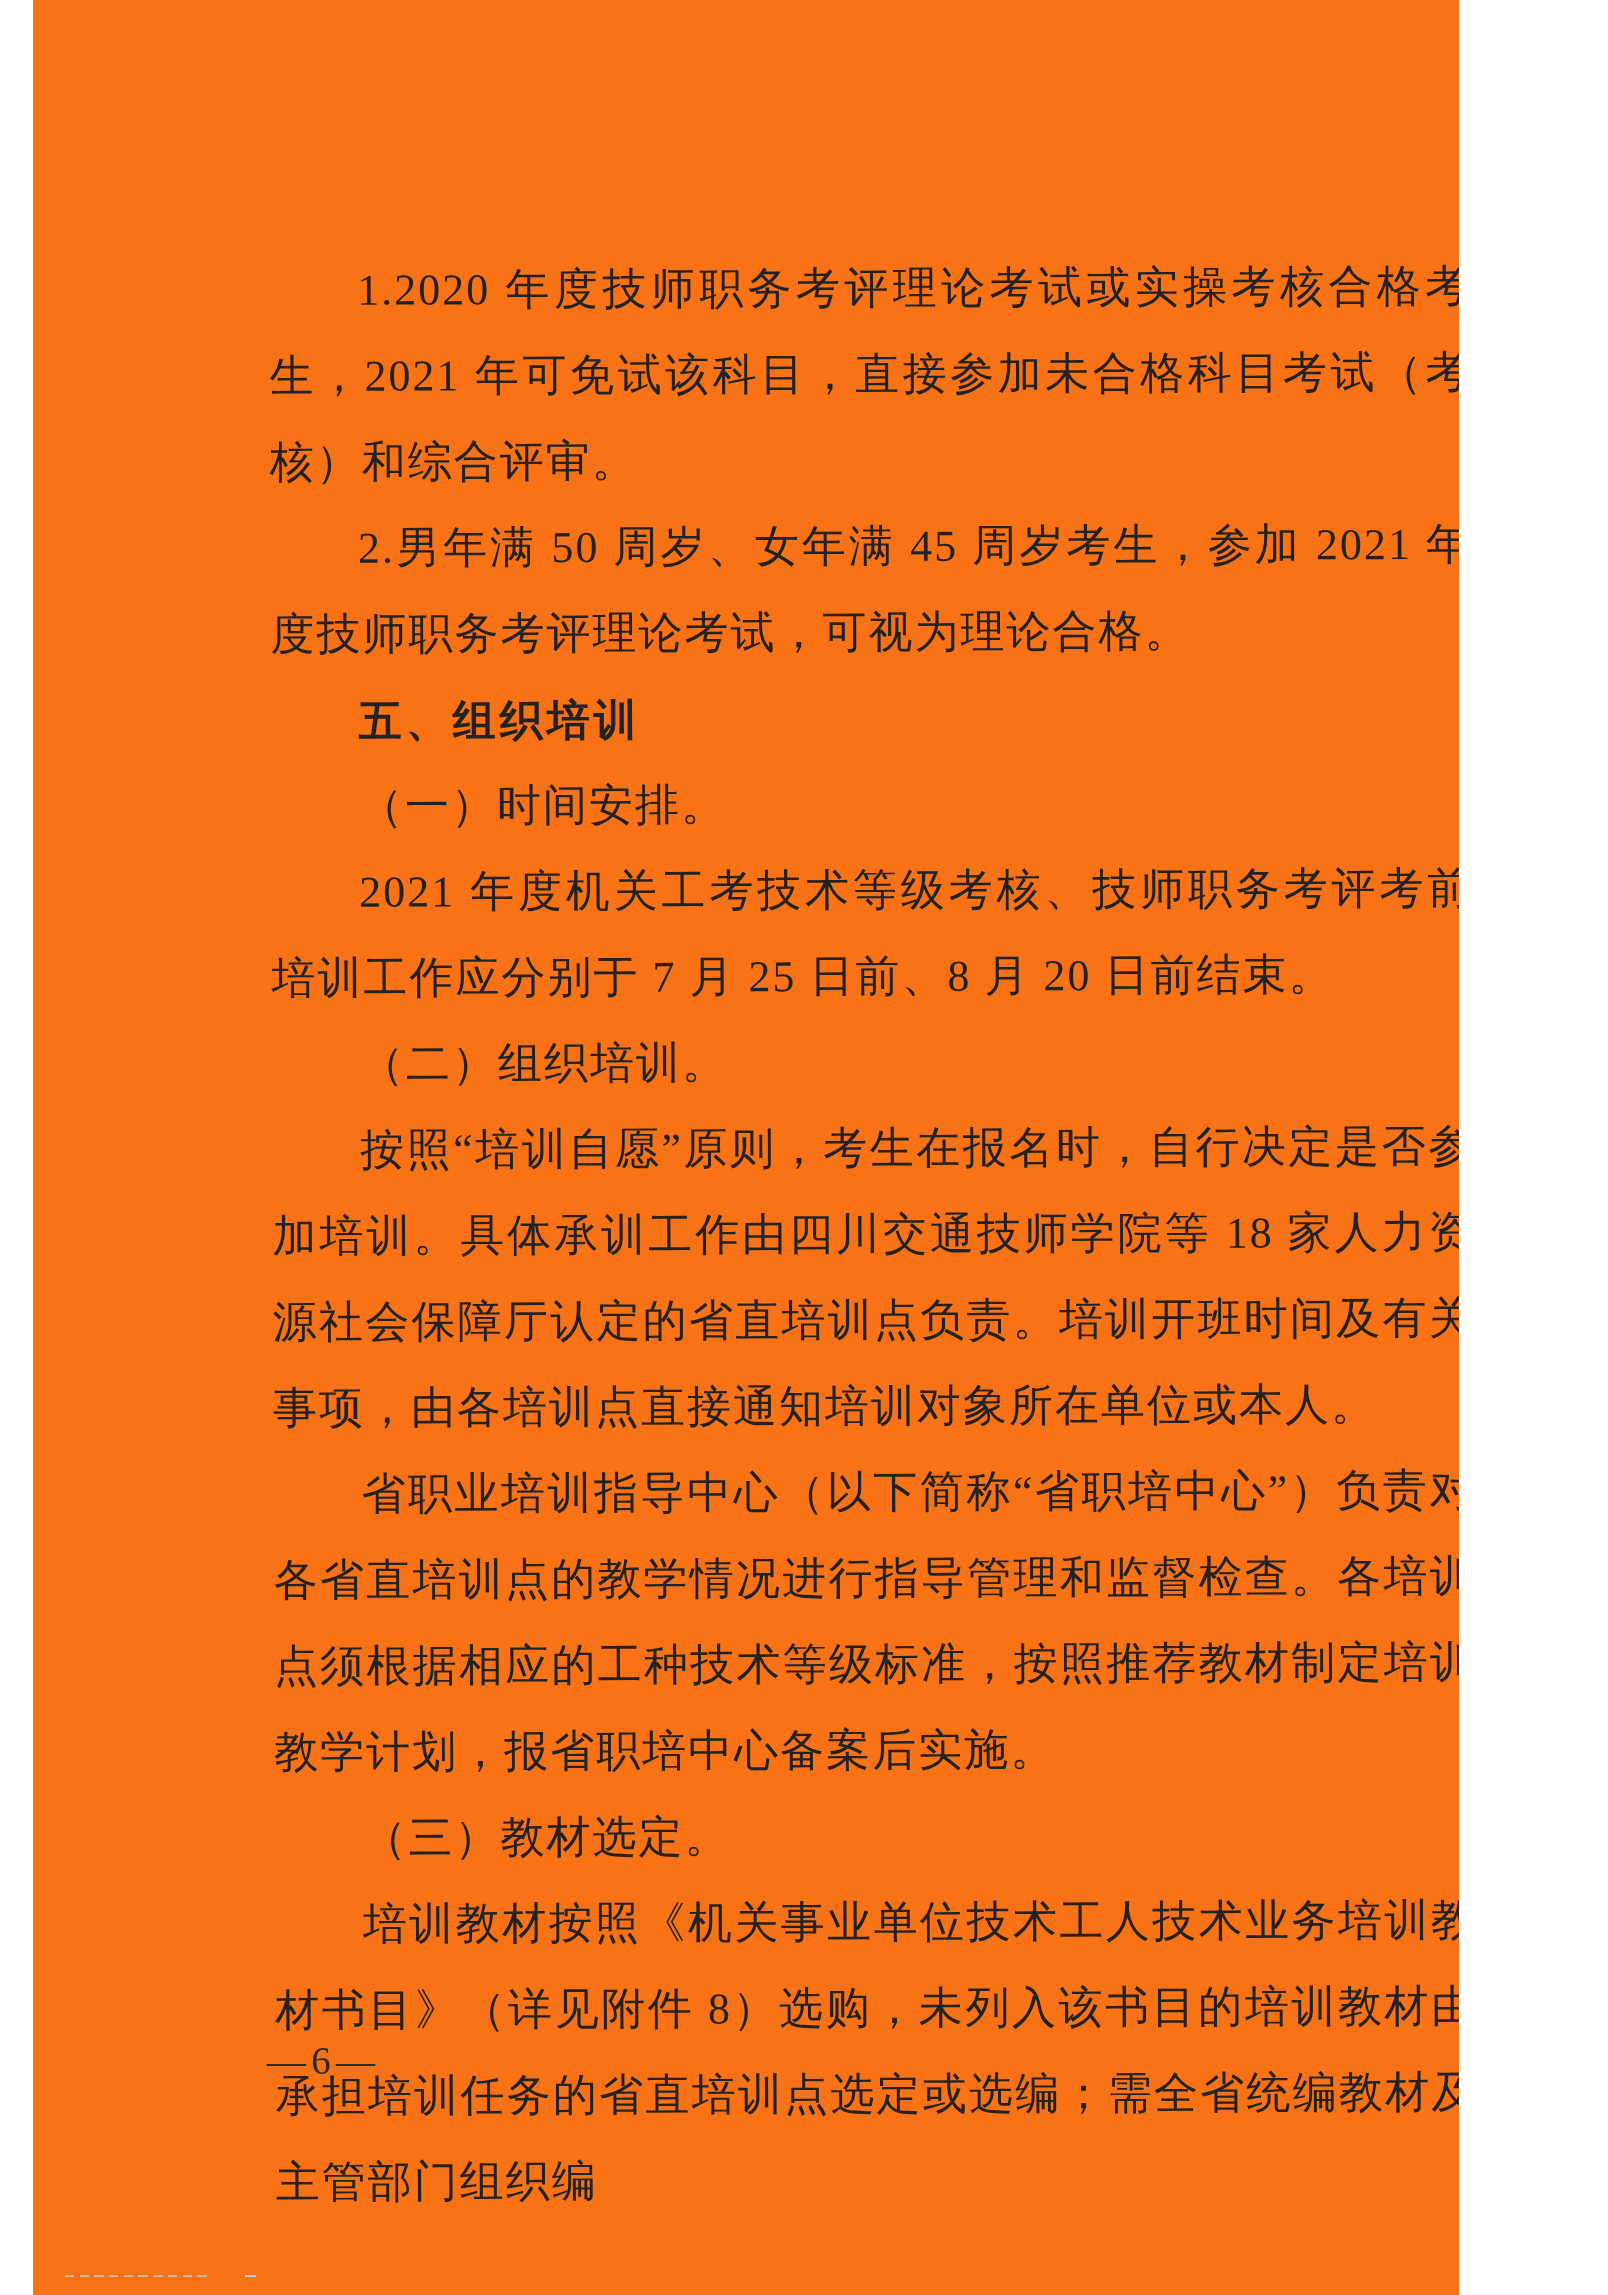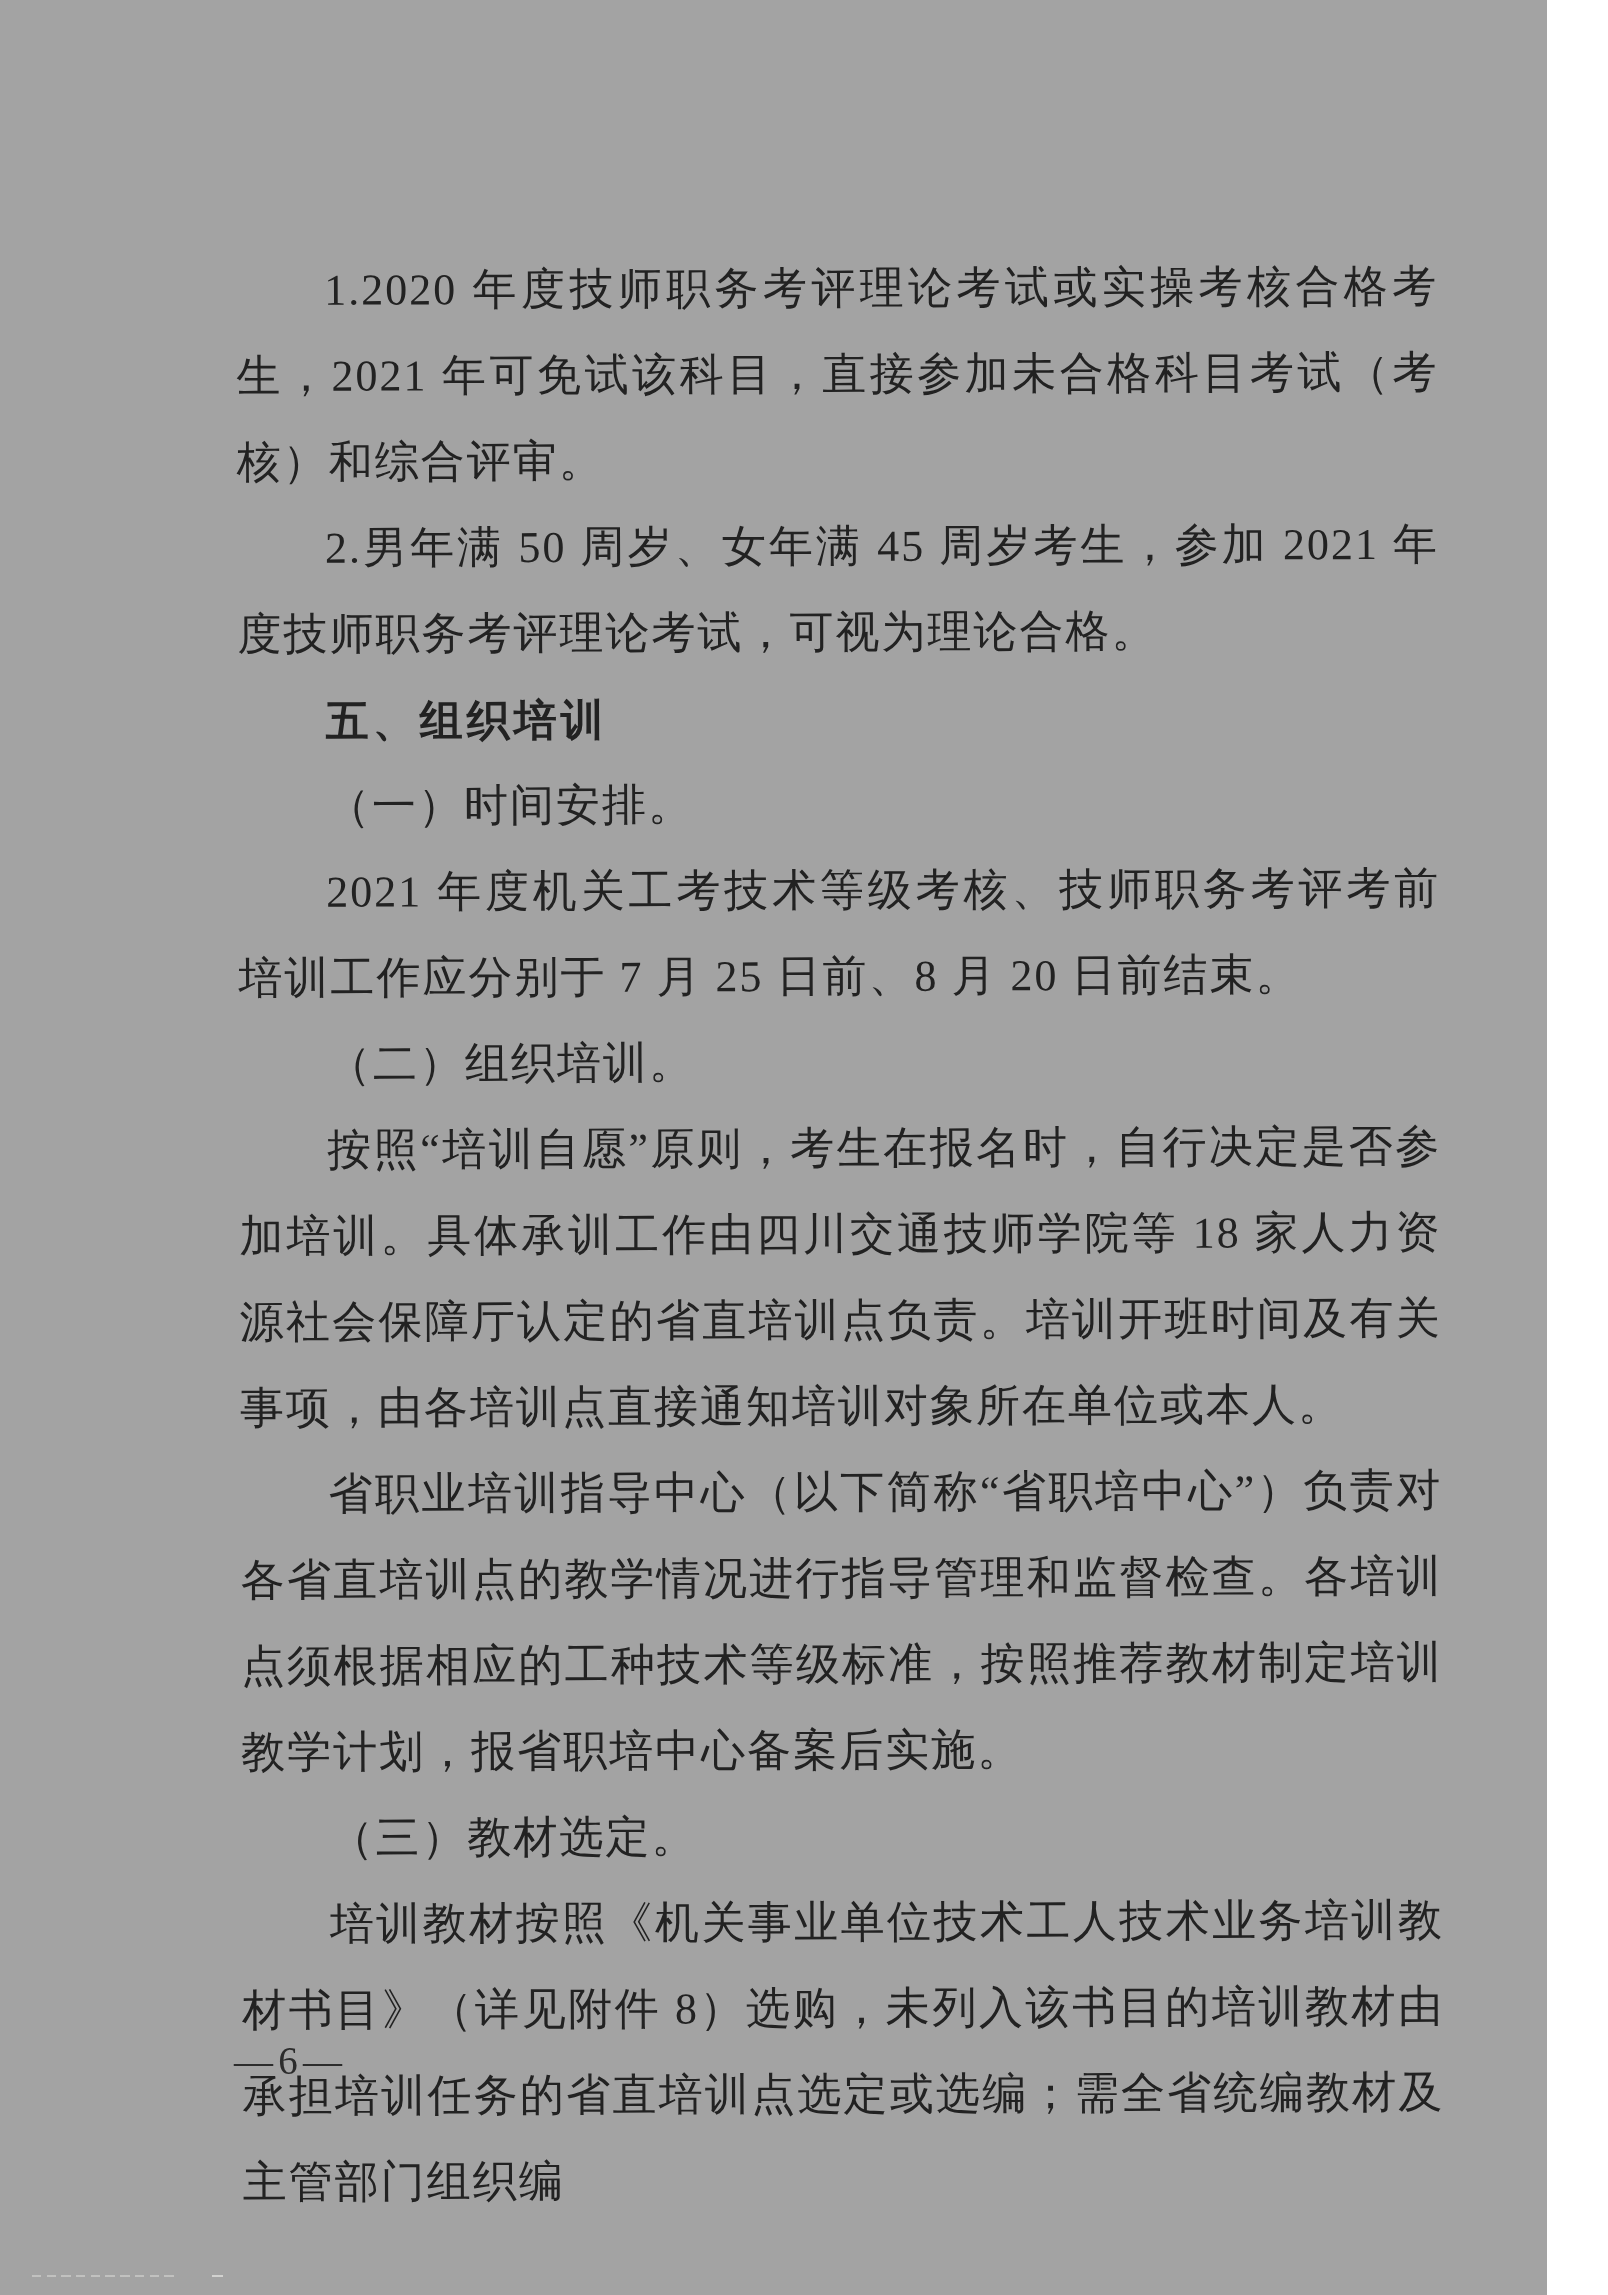--- a/index.html
+++ b/index.html
@@ -2,25 +2,26 @@
 <html lang="zh" style="font-size:10.7px"><head>
 <meta charset="utf-8">
 <style>
   html, body {
     margin: 0;
     padding: 0;
     background: #ffffff;
   }
   .page {
     position: relative;
-    width: 1547px;
+    width: 1426px;
     height: 2295px;
-    background: #a3a3a3;
+    background: #f97316;
     overflow: hidden;
     color: #222222;
+    margin-left: 33px;
   }
   .doc-body {
     position: absolute;
     left: 236px;
     top: 248px;
     width: 1202px;
     font-family: "Liberation Serif", "DejaVu Serif", serif;
     font-size: 44px;
     line-height: 86px;
     letter-spacing: 2px;

